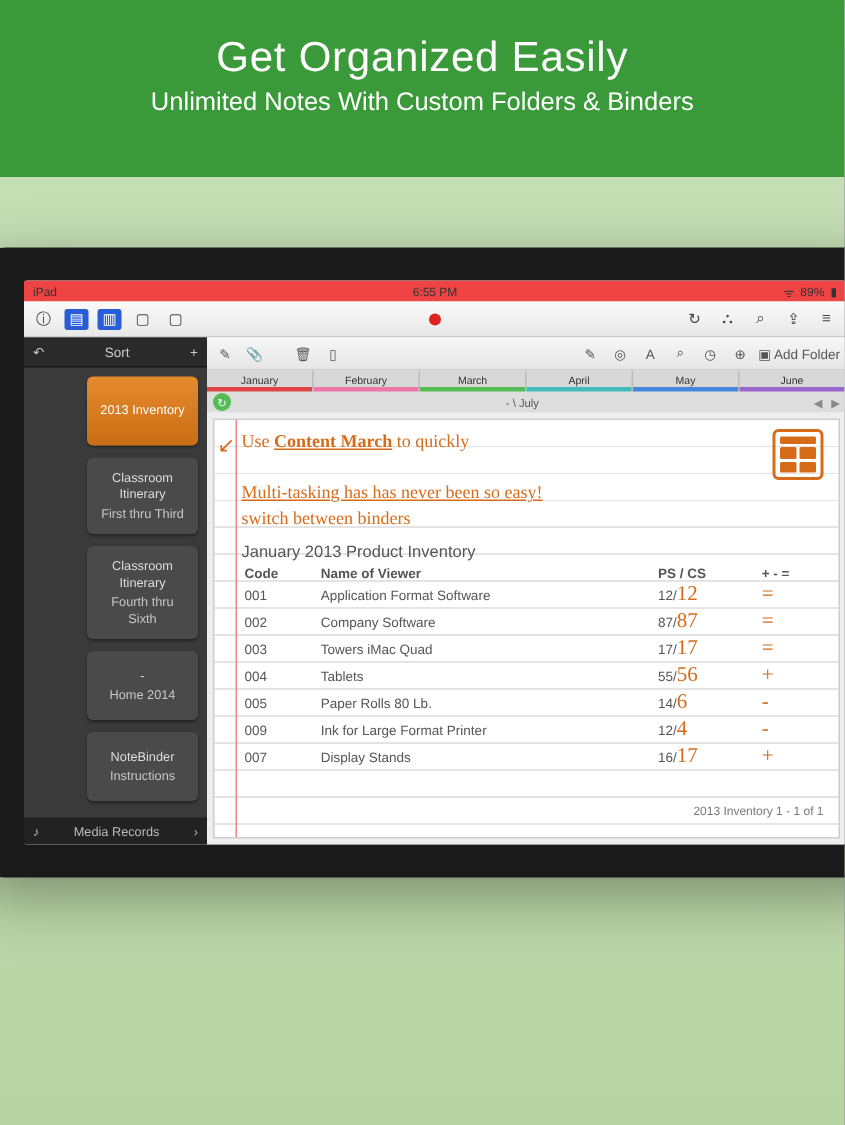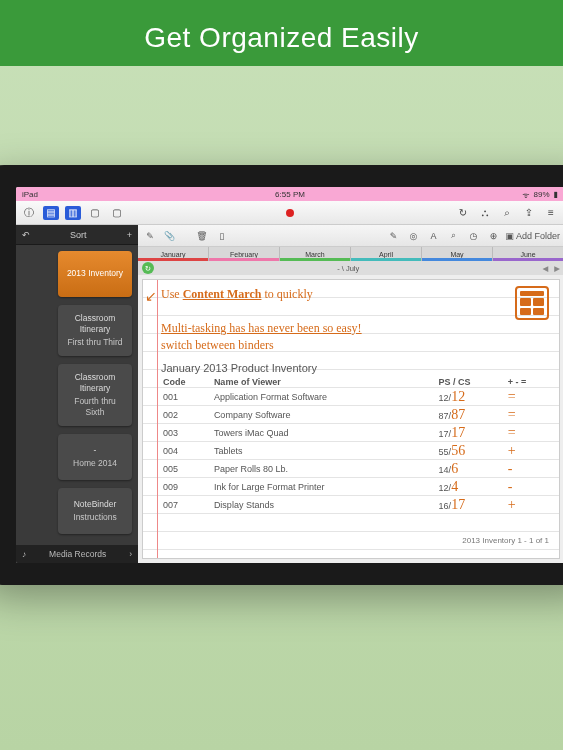--- a/index.html
+++ b/index.html
@@ -7,21 +7,21 @@
     width: 563px; height: 750px;
     font-family: -apple-system, "Helvetica Neue", Arial, sans-serif;
     background: linear-gradient(180deg, #c8e0b8 0%, #b8d4a4 100%);
     overflow: hidden;
     position: relative;
   }
   .header-banner {
     background: #3a9a3a;
     color: #fff;
     text-align: center;
-    padding: 22px 10px 12px;
+    padding: 22px 10px 40px;
   }
   .header-banner h1 { font-size: 28px; font-weight: 300; letter-spacing: 0.5px; }
   .header-banner h2 { font-size: 17px; font-weight: 300; margin-top: 4px; }
 
   .tablet {
     position: absolute;
     top: 165px; left: -20px;
     width: 620px; height: 420px;
     background: #1a1a1a;
     border-radius: 24px;
@@ -31,21 +31,21 @@
   .screen {
     width: 100%; height: 100%;
     background: #f2f2f2;
     border-radius: 2px;
     overflow: hidden;
     position: relative;
   }
 
   
   .status-bar {
-    height: 14px; background: #f9a8d4;
+    height: 14px; background: #ef4444;
     display: flex; justify-content: space-between; align-items: center;
     font-size: 8px; color: #333; padding: 0 6px;
   }
   .status-bar .right { display: flex; gap: 4px; align-items: center; }
   .status-bar .center { position: absolute; left: 50%; transform: translateX(-50%); text-align: center; }
 
   
   .top-toolbar {
     height: 24px; background: linear-gradient(#fafafa,#e8e8e8);
     border-bottom: 1px solid #ccc;
@@ -141,20 +141,21 @@
   table.inv th { text-align:left; font-weight:600; padding:1px 2px; }
   table.inv td { padding:1px 2px; }
   .hv { color:#d66b1a; font-family:"Comic Sans MS", cursive; font-size:14px; }
   .footer-note { text-align:right; font-size:8px; color:#777; margin-top:22px;}
 </style>
 </head>
 <body>
 
 <div class="header-banner">
   <h1>Get Organized Easily</h1>
+  <h2>Unlimited Notes With Custom Folders &amp; Binders</h2>
 </div>
 
 <div class="tablet">
   <div class="screen">
 
     <div class="status-bar">
       <span>iPad</span>
       <span class="center">6:55 PM</span>
       <span class="right">
         <span>ᯤ</span>

